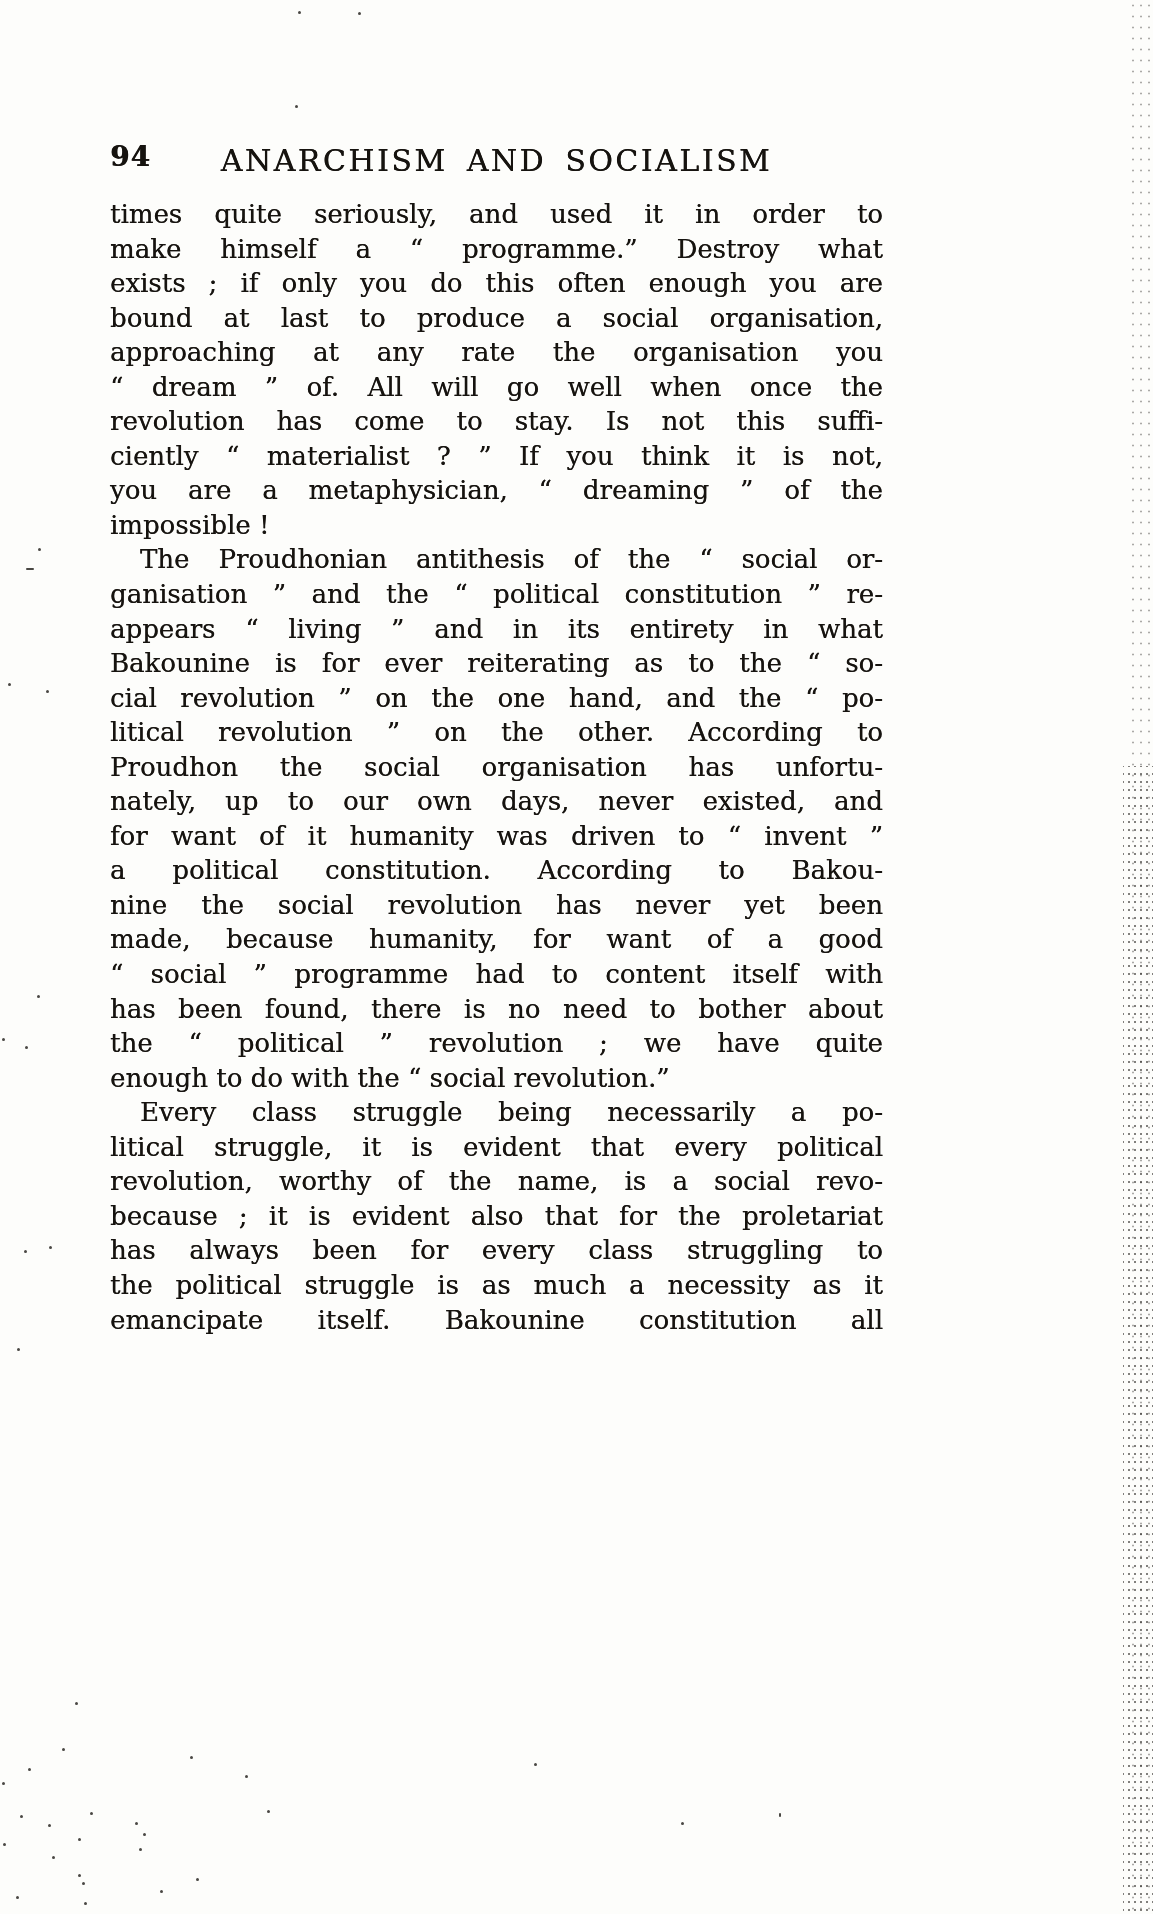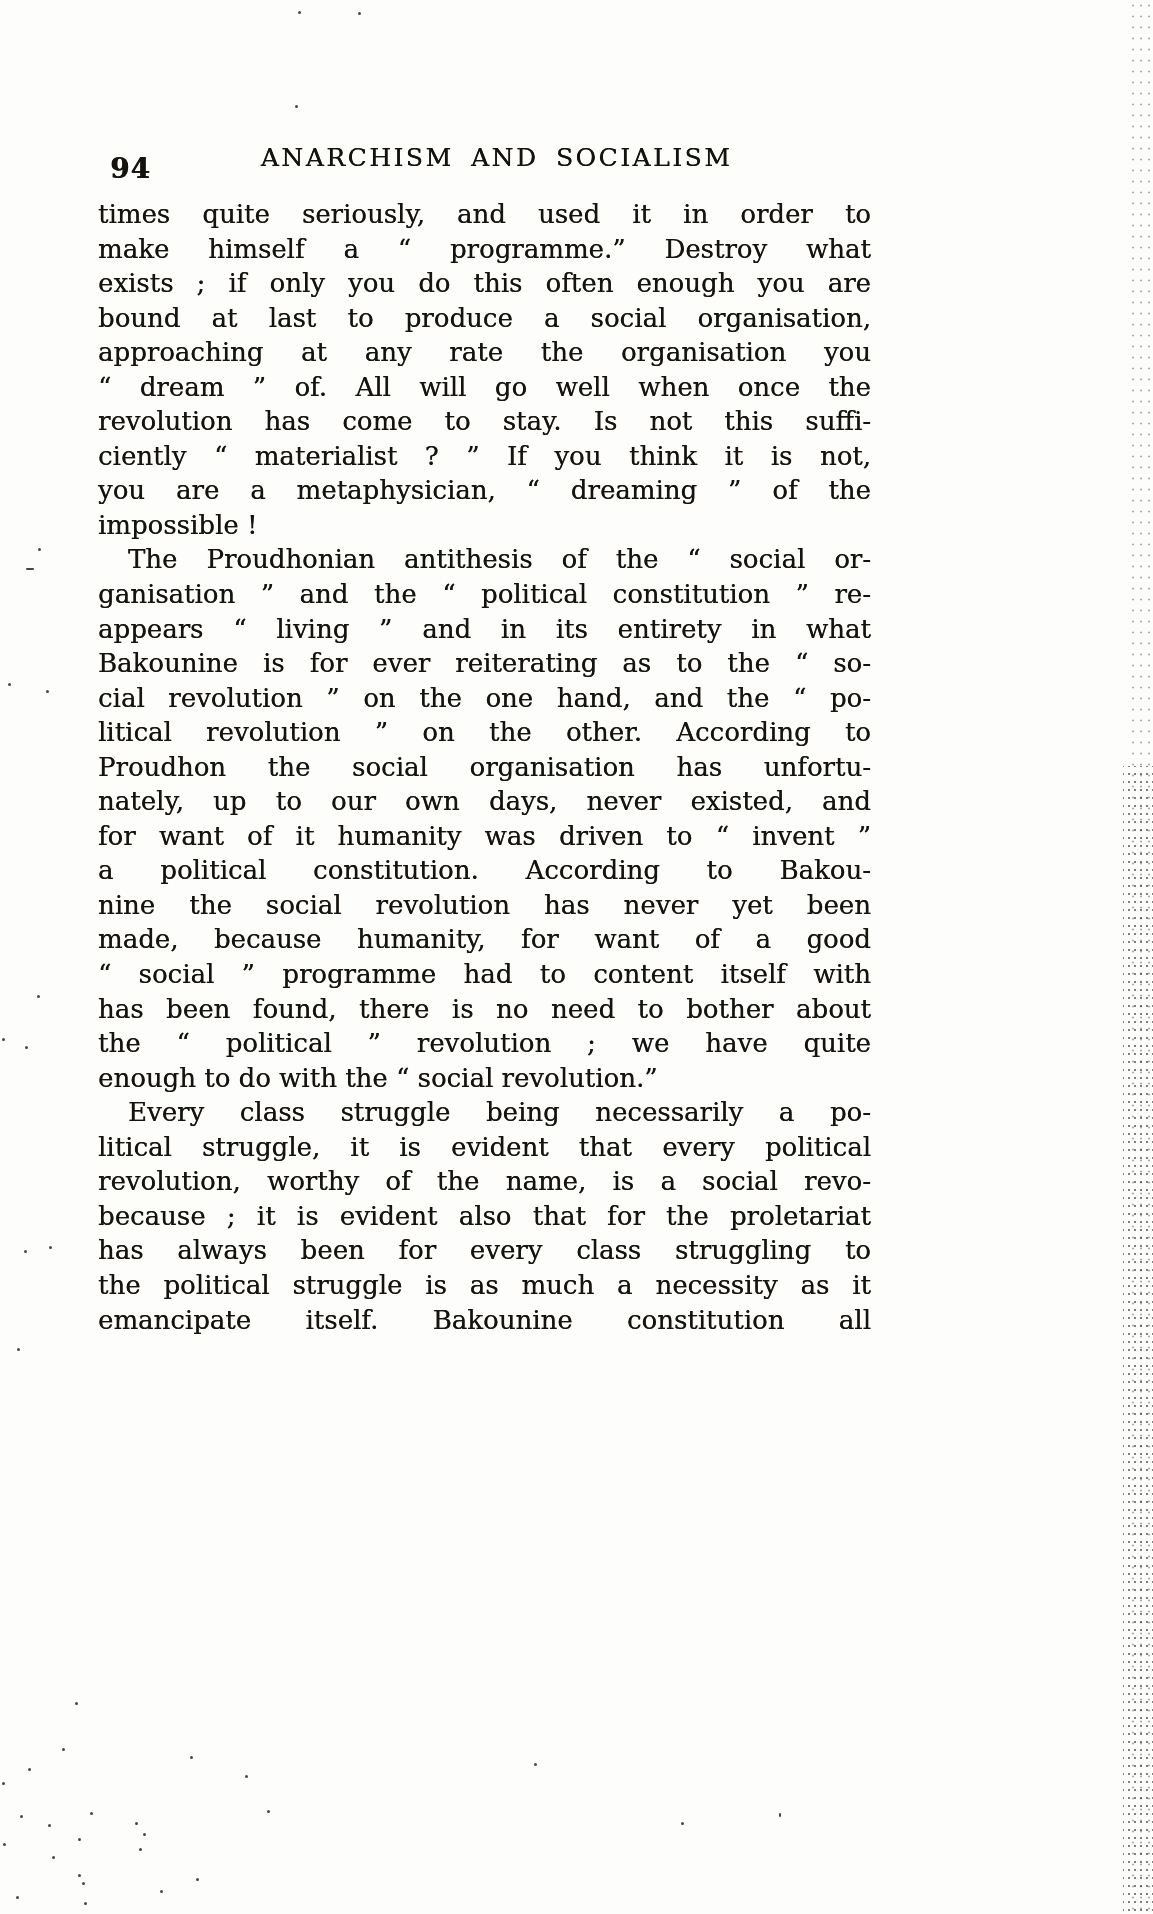--- a/index.html
+++ b/index.html
@@ -8,34 +8,34 @@
   .page {
     position: absolute; inset: 0;
     background: #fdfdfb;
     font-family: "DejaVu Serif", "Liberation Serif", serif;
     color: #16130f;
   }
 
   
   .header { position: absolute; left: 110px; top: 140px; width: 773px; height: 40px; }
   .pagenum {
-    position: absolute; left: 0; top: 12px;
+    position: absolute; left: 0; top: 0;
     font-size: 28px; font-weight: bold; letter-spacing: 1px;
     text-shadow: 0.4px 0.4px 0 #16130f;
   }
   .title {
     display: block; text-align: center;
-    font-size: 25px; letter-spacing: 2.5px; word-spacing: 7px;
+    font-size: 30px; letter-spacing: 2.5px; word-spacing: 7px;
     padding-top: 3px;
     text-shadow: 0.3px 0.3px 0 #16130f;
   }
 
   
   .textblock {
-    position: absolute; left: 98px; top: 197px; width: 773px;
+    position: absolute; left: 110px; top: 197px; width: 773px;
     font-size: 26px;
     text-shadow: 0.25px 0.25px 0 rgba(22,19,15,0.85);
   }
   .line {
     height: 34.55px; line-height: 34.55px;
     text-align: justify; text-align-last: justify;
     white-space: normal;
   }
   .line.end { text-align-last: left; }
   .line.indent { text-indent: 30px; }

